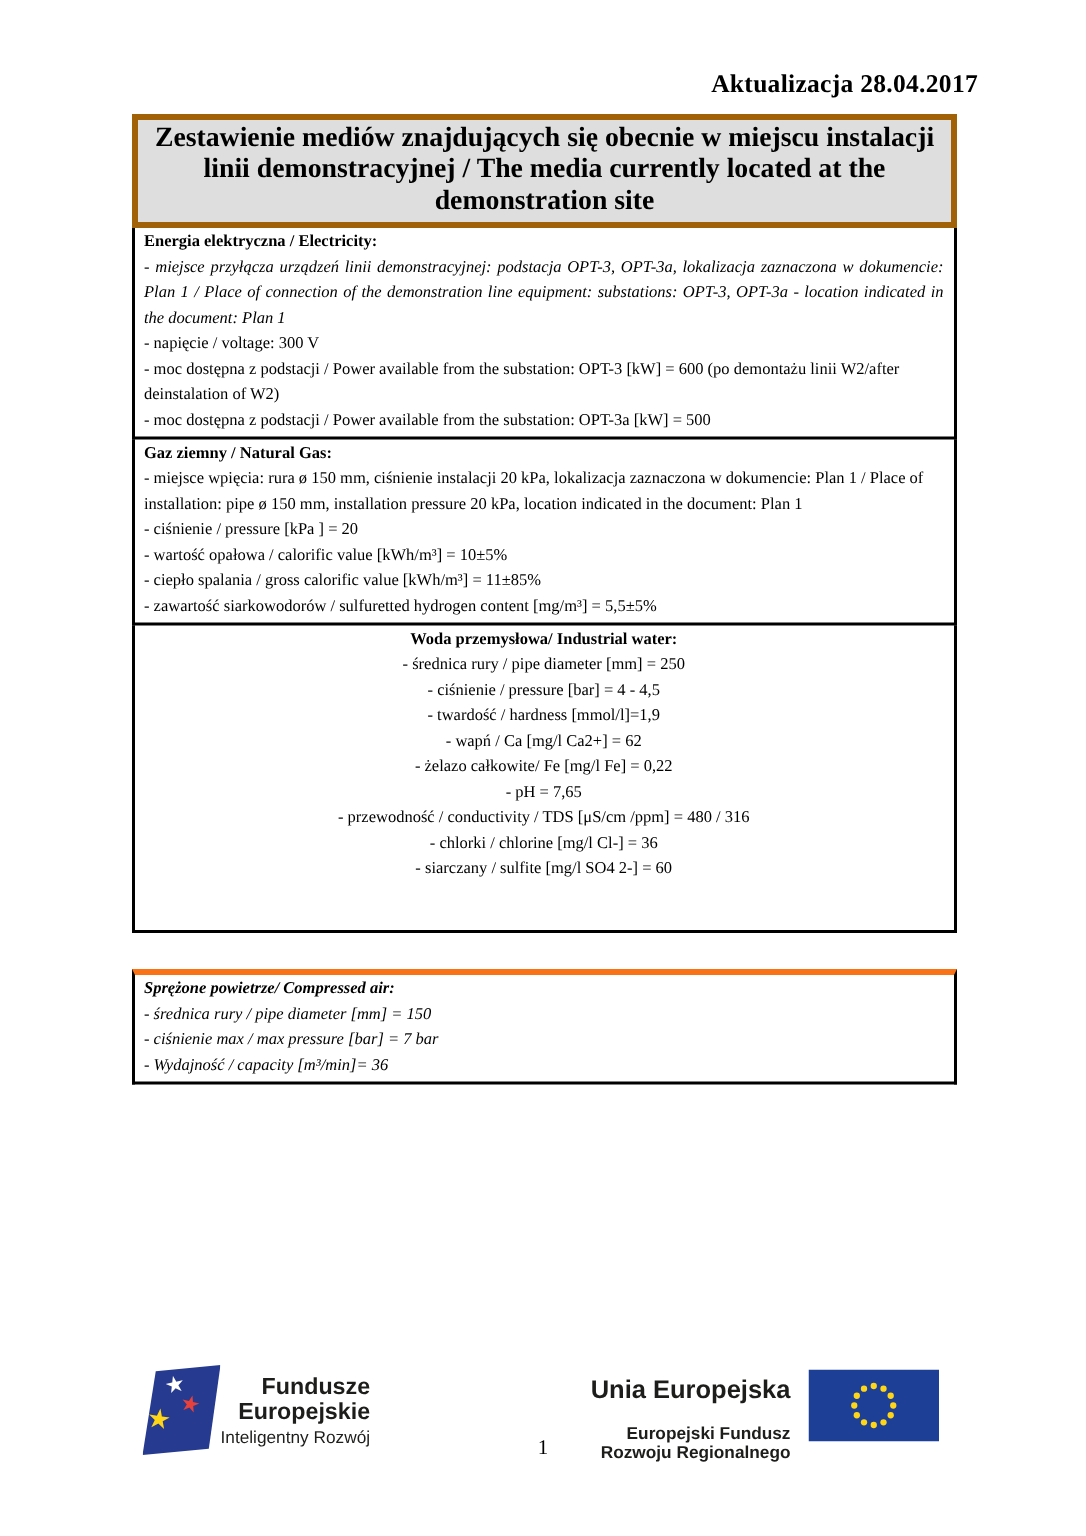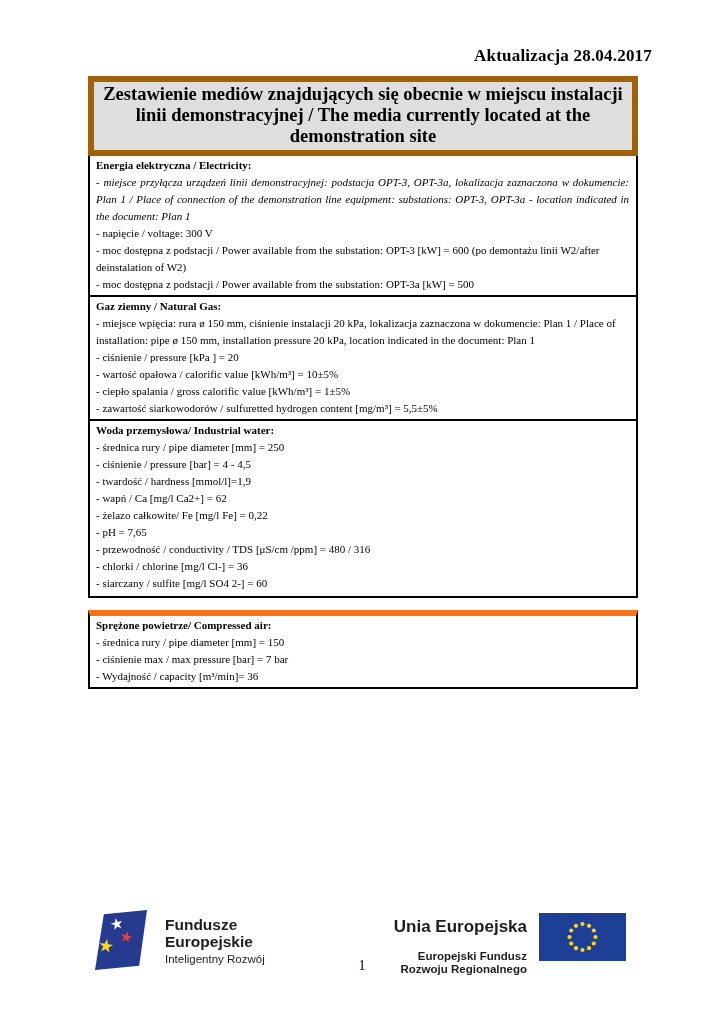--- a/index.html
+++ b/index.html
@@ -11,51 +11,51 @@
   .page { position:absolute; inset:0; background:#fff; }
 
   .update {
     position:absolute; top:22px; right:72px;
     font-size:17px; font-weight:bold; letter-spacing:.2px;margin-top:24px;
   }
 
   .doc-table { position:absolute; left:88px; top:76px; width:550px; }
 
   .title-box {
-    border:6px solid #a16207; background:#dedede;
+    border:4px solid #a16207; background:#dedede;
     font-size:18.5px; font-weight:bold; text-align:center;
     line-height:21px; padding:2px 8px 3px;
   }
 
   .sec {
     border:2px solid #000; border-top:none;
     padding:1px 7px 2px 6px;
     font-size:11px; line-height:17px;
   }
   .sec-h { font-weight:bold; }
   .line { }
   .line.justify { text-align:justify;font-style:italic; }
-  .sec.water { padding-bottom:4px; }
-  .sec.air { border-top:6px solid #f97316; margin-top:12px; }
+  .sec.water { padding-bottom:32px;text-align:center; }
+  .sec.air { border-top:4px solid #f97316; margin-top:24px;font-style:italic; }
 
   
   .footer { position:absolute; left:0; top:905px; width:724px; height:80px;
             font-family:"Liberation Sans", sans-serif; }
 
   .fe-logo { position:absolute; left:95px; top:5px; display:flex; align-items:flex-start; }
   .fe-flag {
     position:relative; width:52px; height:60px; background:#263a8f;
     clip-path:polygon(17% 7%, 100% 0%, 85% 93%, 0% 100%);
     flex:0 0 auto;
   }
   .fe-flag .star { position:absolute; line-height:1; }
   .star-white { color:#ffffff; font-size:15px; left:15px; top:6px;  transform:rotate(-12deg); }
   .star-yellow{ color:#ffd617; font-size:18px; left:3px;  top:27px; transform:rotate(8deg); }
   .star-red   { color:#e8413c; font-size:15px; left:25px; top:19px; transform:rotate(14deg); }
-  .fe-text { margin-left:18px; padding-top:6px; }
+  .fe-text { margin-left:0; padding-top:6px;text-align:right; }
   .fe-title { font-weight:bold; font-size:15.5px; line-height:17px; color:#1d1d1b; white-space:pre-line; }
   .fe-sub { font-size:11.5px; color:#1d1d1b; margin-top:3px; }
 
   .eu-logo { position:absolute; right:98px; top:8px; display:flex; align-items:flex-start; }
   .eu-text { text-align:right; padding-top:5px; }
   .eu-title { font-weight:bold; font-size:17px; line-height:18px; color:#1d1d1b; }
   .eu-sub { font-weight:bold; font-size:11.5px; line-height:13px; color:#1d1d1b; margin-top:14px; }
   .eu-flag { margin-left:12px; flex:0 0 auto; }
 
   .page-number {
@@ -79,21 +79,21 @@
       <div class="line">- napięcie / voltage: 300 V</div>
       <div class="line">- moc dostępna z podstacji / Power available from the substation: OPT-3 [kW] = 600 (po demontażu linii W2/after deinstalation of W2)</div>
       <div class="line">- moc dostępna z podstacji / Power available from the substation: OPT-3a [kW] = 500</div>
     </section>
 
     <section class="sec">
       <div class="sec-h">Gaz ziemny / Natural Gas:</div>
       <div class="line">- miejsce wpięcia: rura ø 150 mm, ciśnienie instalacji 20 kPa, lokalizacja zaznaczona w dokumencie: Plan 1 / Place of installation: pipe ø 150 mm, installation pressure 20 kPa, location indicated in the document: Plan 1</div>
       <div class="line">- ciśnienie / pressure [kPa ] = 20</div>
       <div class="line">- wartość opałowa / calorific value [kWh/m³] = 10±5%</div>
-      <div class="line">- ciepło spalania / gross calorific value [kWh/m³] = 1±5%</div>
+      <div class="line">- ciepło spalania / gross calorific value [kWh/m³] = 11±85%</div>
       <div class="line">- zawartość siarkowodorów / sulfuretted hydrogen content [mg/m³] = 5,5±5%</div>
     </section>
 
     <section class="sec water">
       <div class="sec-h">Woda przemysłowa/ Industrial water:</div>
       <div class="line">- średnica rury / pipe diameter [mm] = 250</div>
       <div class="line">- ciśnienie / pressure [bar] = 4 - 4,5</div>
       <div class="line">- twardość / hardness [mmol/l]=1,9</div>
       <div class="line">- wapń / Ca [mg/l Ca2+] = 62</div>
       <div class="line">- żelazo całkowite/ Fe [mg/l Fe] = 0,22</div>

